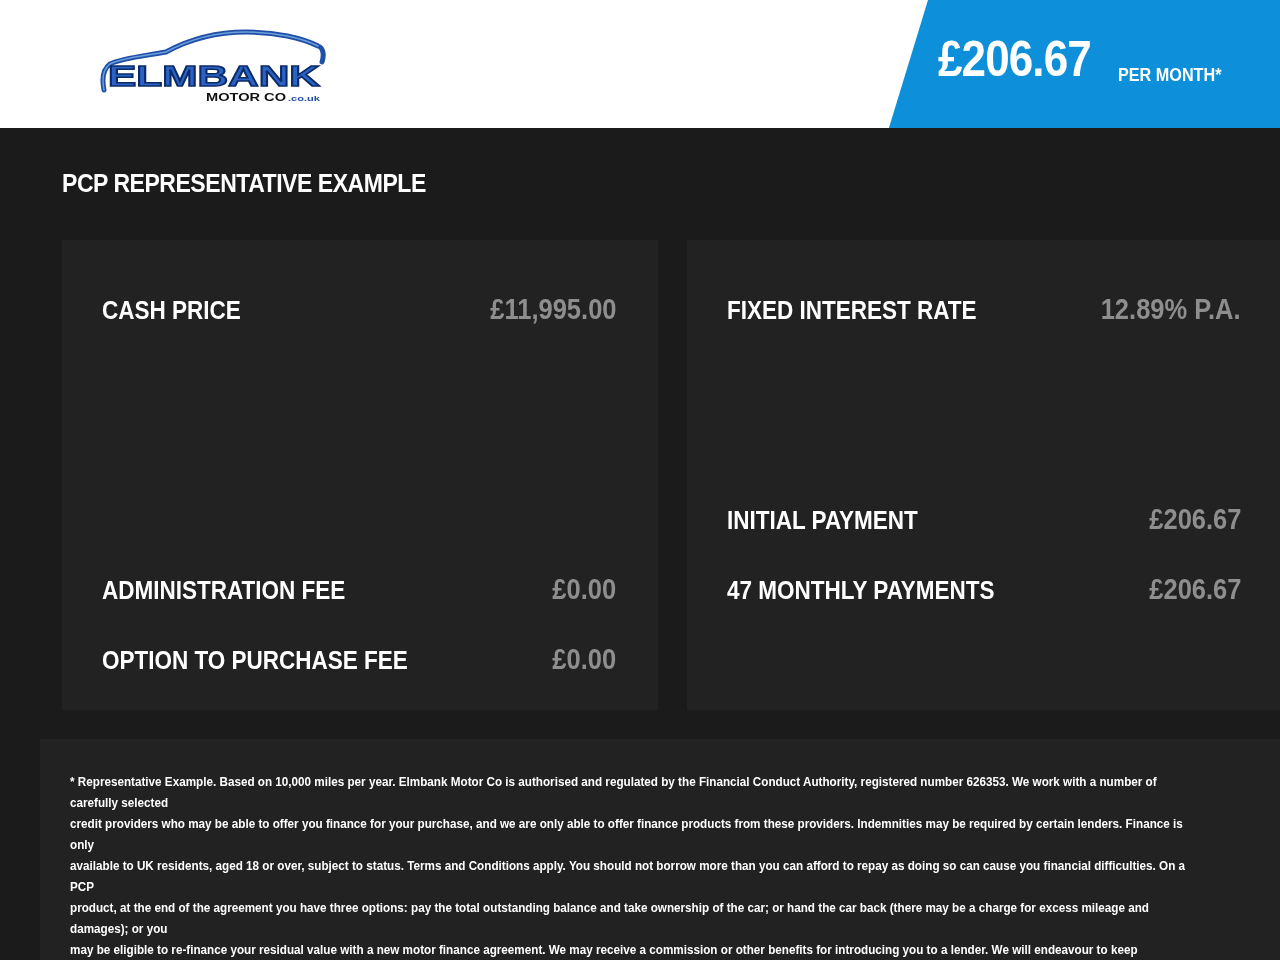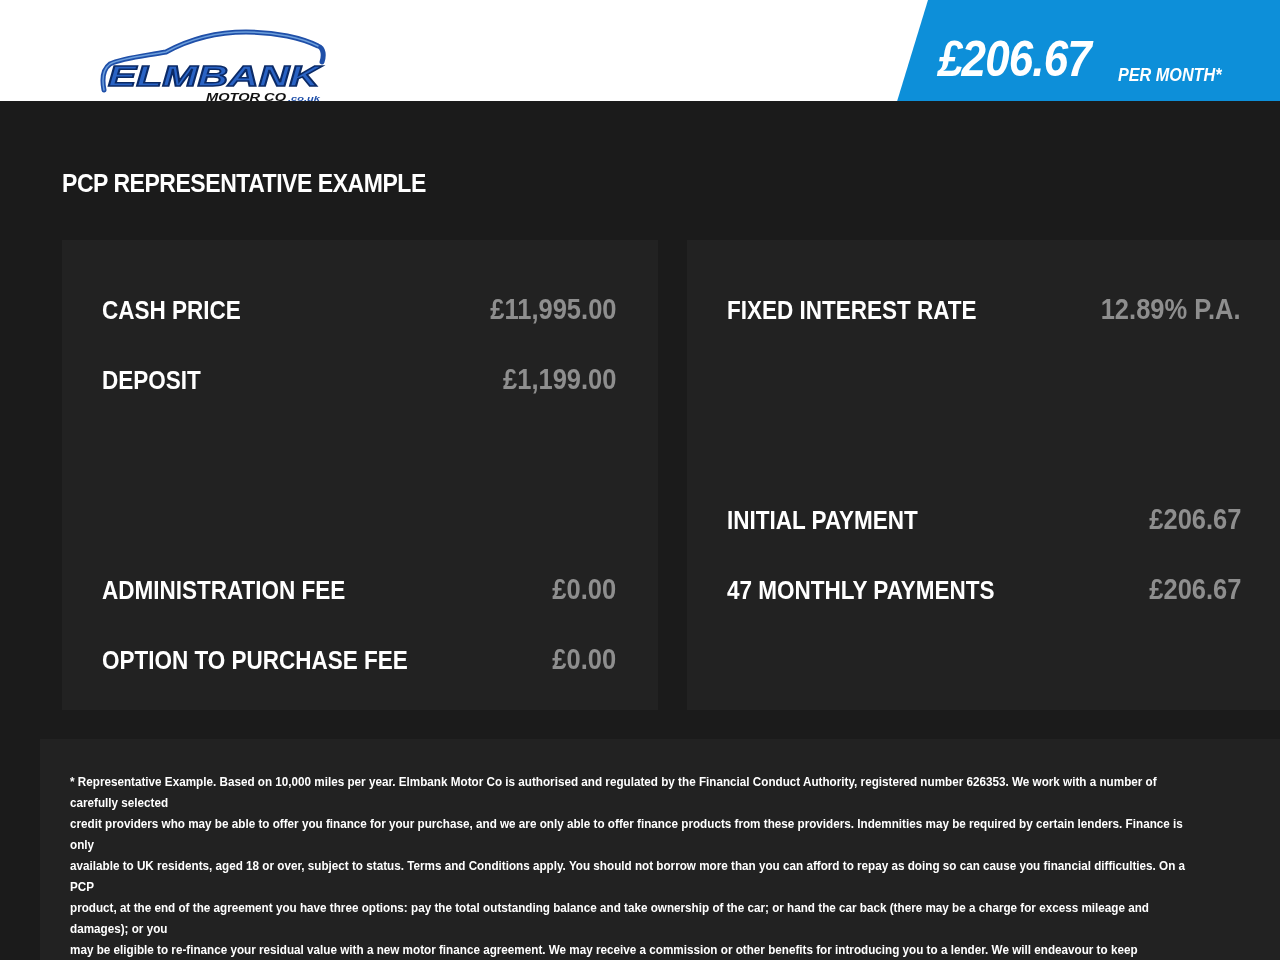--- a/index.html
+++ b/index.html
@@ -7,22 +7,22 @@
       width: 1280px;
       height: 960px;
       overflow: hidden;
       background: #1b1b1b;
       font-family: "Liberation Sans", "DejaVu Sans", sans-serif;
     }
     .page { position: relative; width: 1280px; height: 960px; }
 
     
     .header {
-      position: absolute; left: 0; top: 0; width: 1280px; height: 101px;
-      background: #ffffff; overflow: hidden; font-style: italic;
+      position: absolute; left: 0; top: 0; width: 1280px; height: 128px;
+      background: #ffffff; overflow: hidden;
     }
     .logo {
       position: absolute; left: 96px; top: 28px; width: 236px; height: 76px;
     }
     .logo svg { display: block; }
     .price-banner {
       position: absolute; right: 0; top: 0; width: 392px; height: 131px;
       background: #0d8fd9;
       clip-path: polygon(40px 0, 100% 0, 100% 100%, 0 100%);
     }
@@ -113,24 +113,20 @@
   </div>
 
   <div class="main">
     <div class="section-title">PCP REPRESENTATIVE EXAMPLE</div>
 
     <div class="panel left">
       <div class="row" style="top:50px">
         <span class="row-label">CASH PRICE</span>
         <span class="row-value">£11,995.00</span>
       </div>
-      <div class="row" style="top:120px">
-        <span class="row-label">DEPOSIT</span>
-        <span class="row-value">£1,199.00</span>
-      </div>
       <div class="row" style="top:330px">
         <span class="row-label">ADMINISTRATION FEE</span>
         <span class="row-value">£0.00</span>
       </div>
       <div class="row" style="top:400px">
         <span class="row-label">OPTION TO PURCHASE FEE</span>
         <span class="row-value">£0.00</span>
       </div>
     </div>
 

